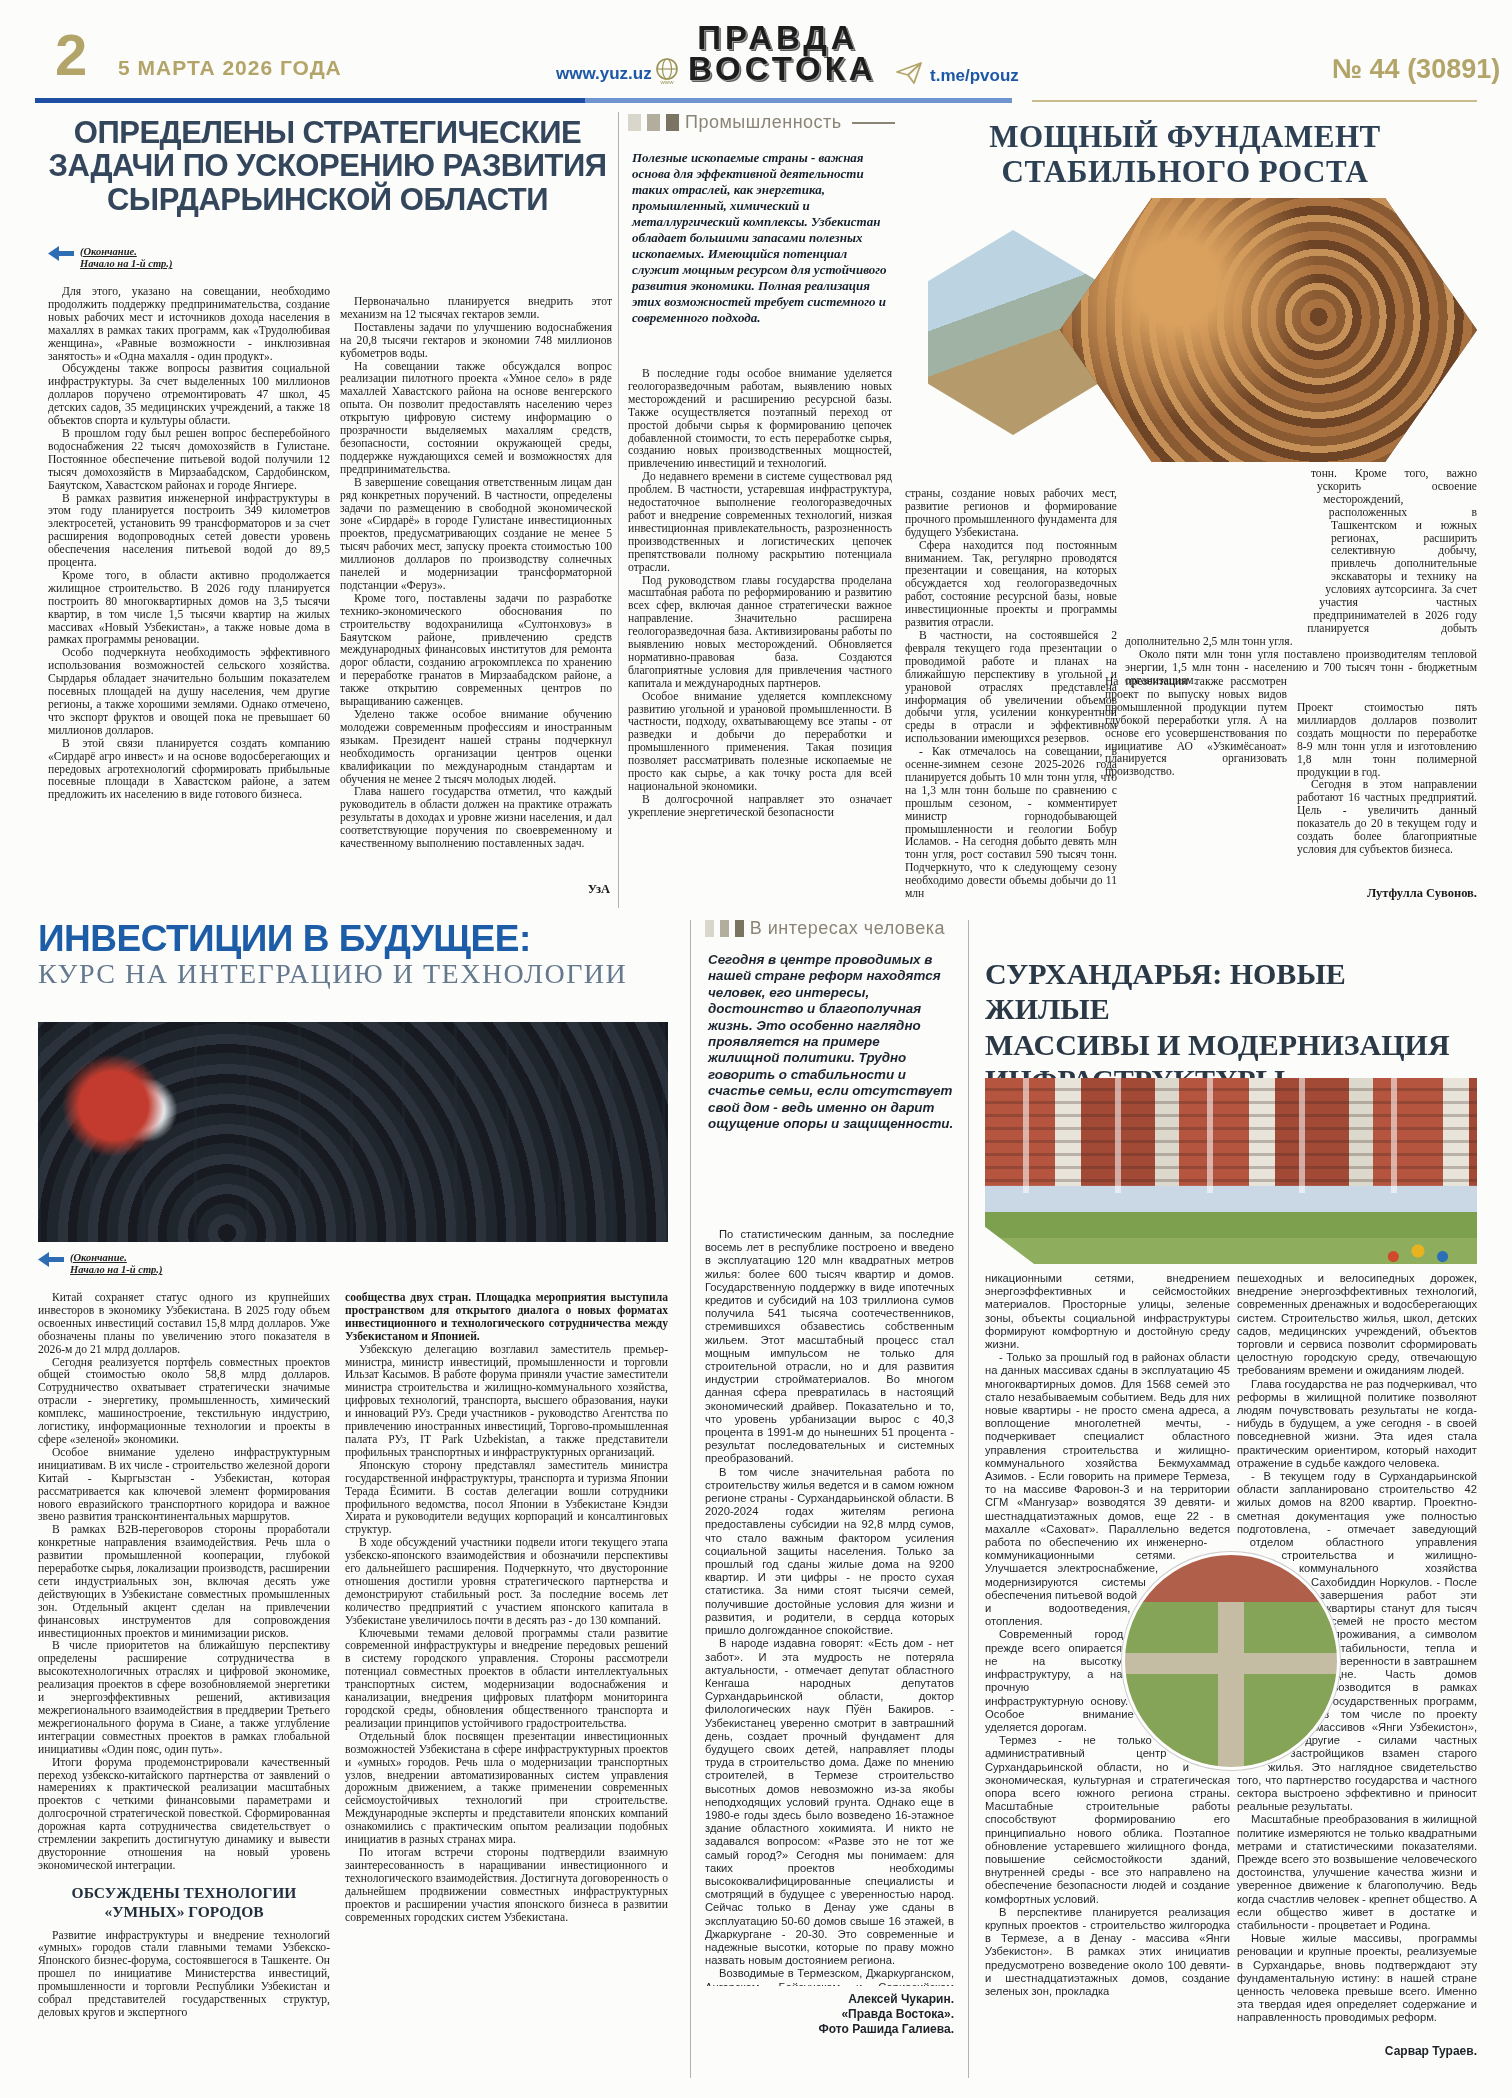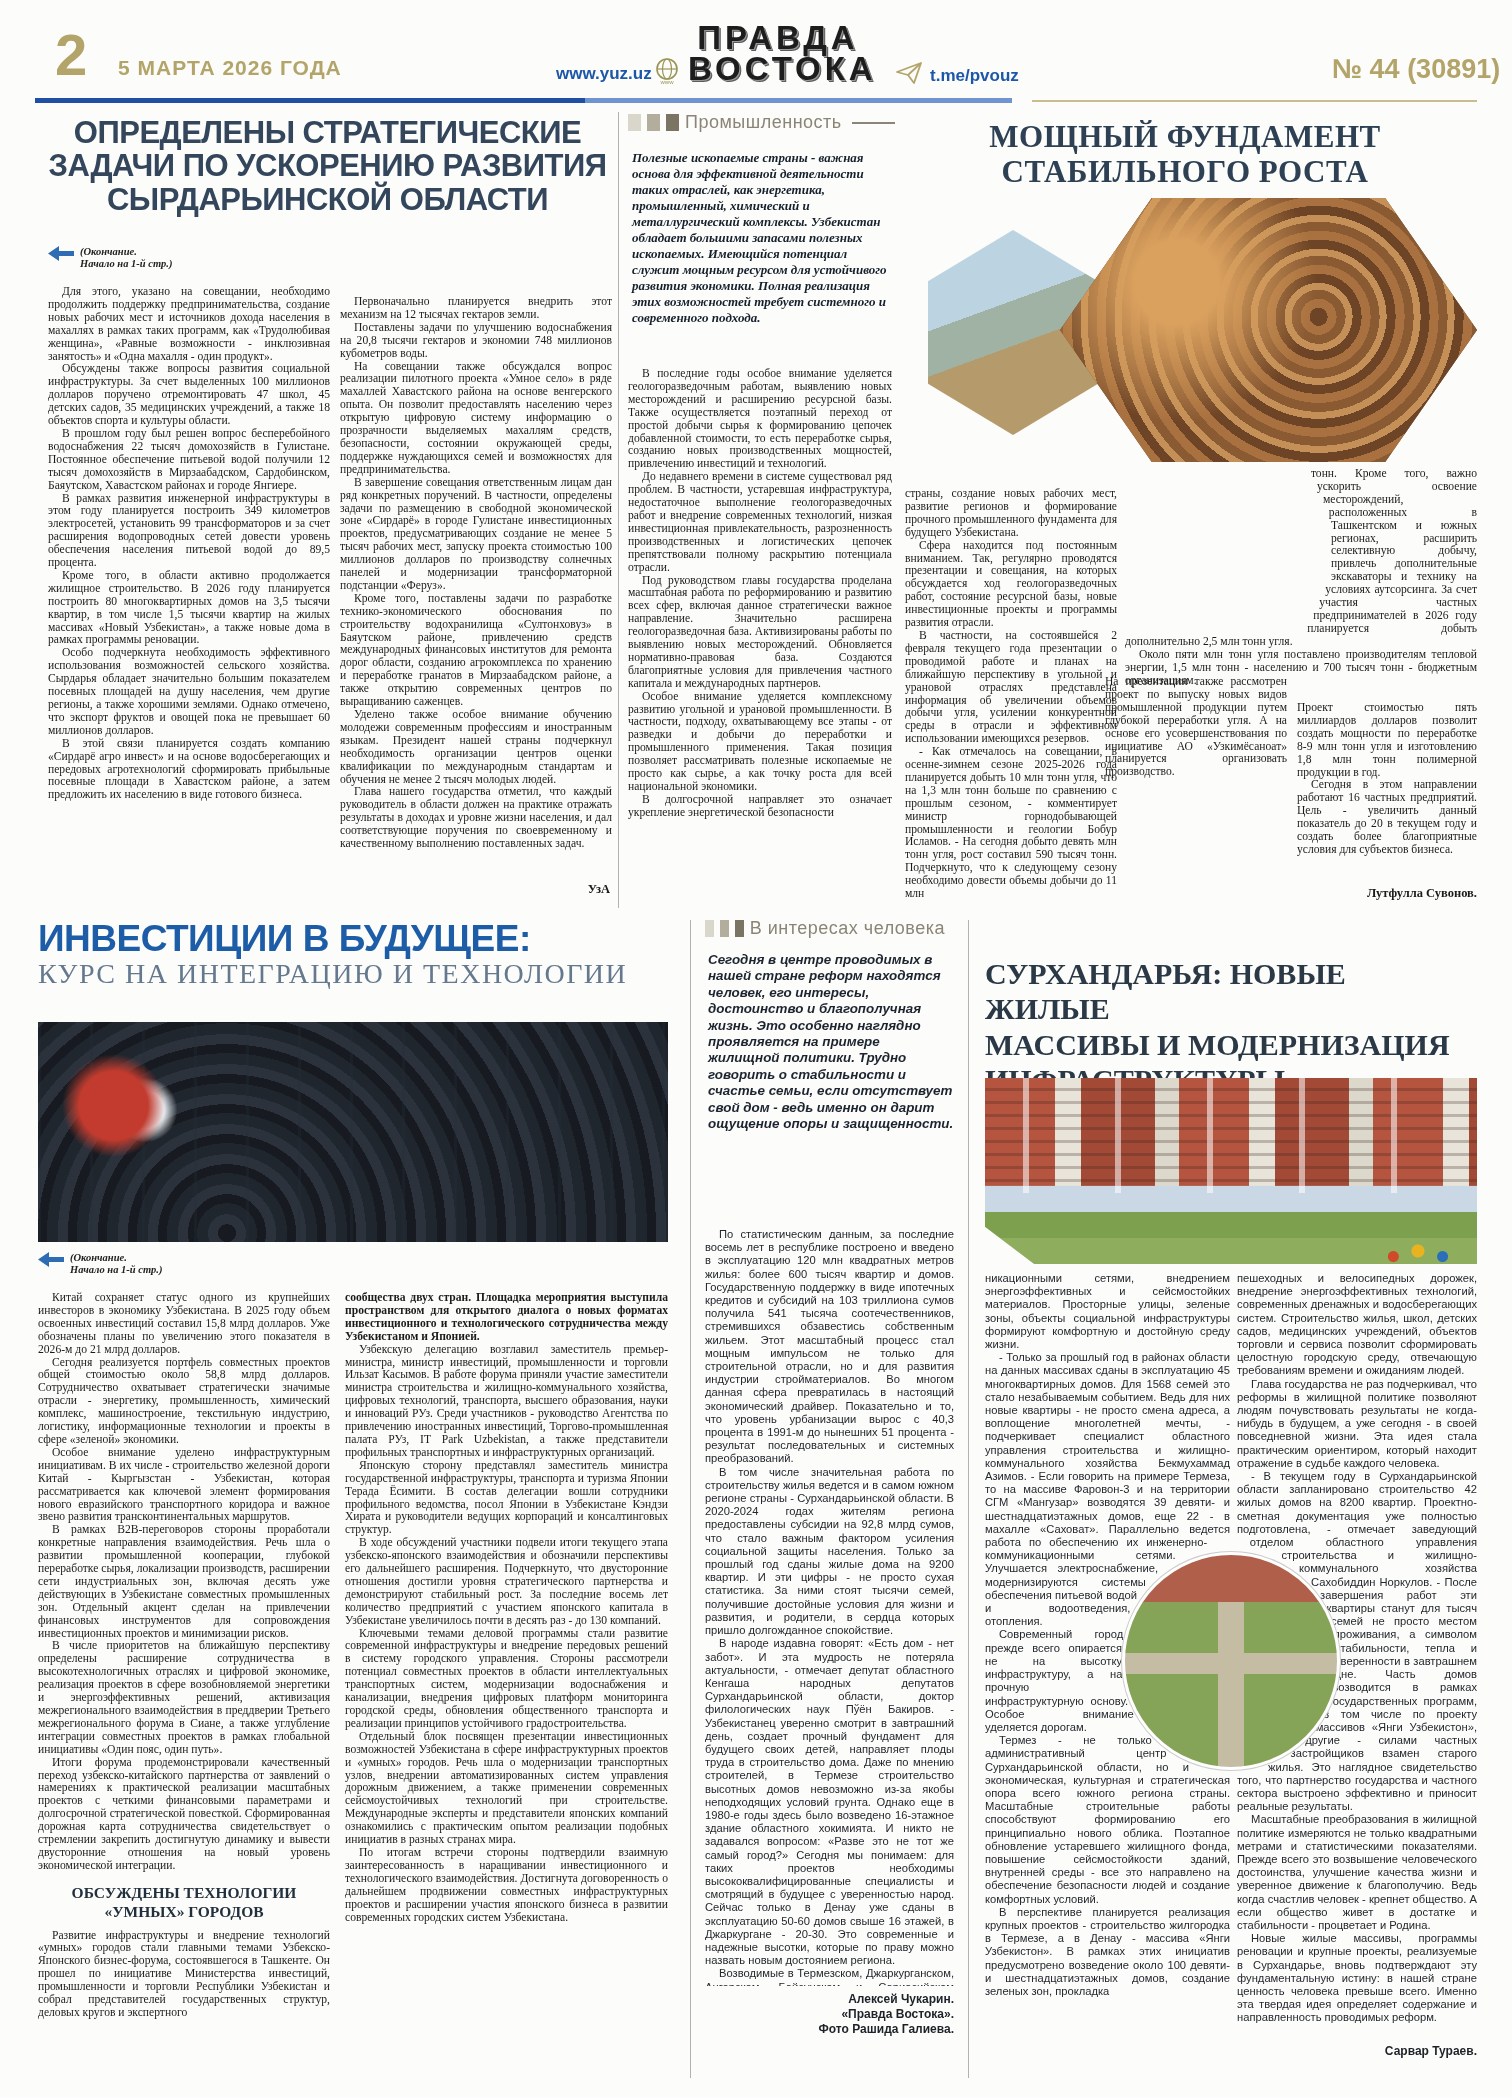--- a/index.html
+++ b/index.html
@@ -28,21 +28,21 @@
   .h-surx{font-weight:bold;font-size:30px;line-height:1.18;color:#2b3947;}
   .subhead{font-weight:bold;font-size:15.5px;line-height:1.25;color:#22303e;text-align:center;margin:10px 6px 8px 6px;}
   
   .col{overflow:hidden;text-align:justify;}
   .col p{margin:0;font-size:11.6px;line-height:12.9px;text-indent:14px;}
   .sanscol p{font-family:"Liberation Sans",sans-serif;font-size:11.2px;line-height:13.2px;color:#23282e;}
   .cont p:first-child{text-indent:0;}
   .lede{font-weight:bold;font-style:italic;font-size:13px;line-height:16px;color:#15202c;}
   .lede-sans{font-family:"Liberation Sans",sans-serif;font-weight:bold;font-style:italic;font-size:13.4px;line-height:16.4px;color:#1c2430;}
   .para-bold{font-weight:bold;}
-  .note{font-style:italic;font-weight:bold;font-size:10.5px;line-height:1.15;color:#222;}
+  .note{font-style:italic;font-weight:bold;font-size:10.5px;line-height:1.15;color:#222;text-decoration:underline;}
   .note-wrap{display:flex;gap:6px;align-items:flex-start;}
   .arrow{width:26px;height:15px;flex:0 0 auto;}
   .tag{font-weight:bold;font-size:12.5px;text-align:right;}
   .byline{font-family:"Liberation Sans",sans-serif;font-weight:bold;font-size:12px;line-height:15px;text-align:right;color:#1d2228;}
   .byline-line{margin:0;}
   .byline-serif{font-weight:bold;font-size:12.5px;text-align:right;font-family:"Liberation Serif",serif;}
   
   .ph{position:absolute;}
   .hex-big{clip-path:polygon(22% 0,78% 0,100% 50%,78% 100%,22% 100%,0 50%);
     background:radial-gradient(circle at 28% 32%,#d9a05e 0 12%,rgba(0,0,0,0) 40%),

